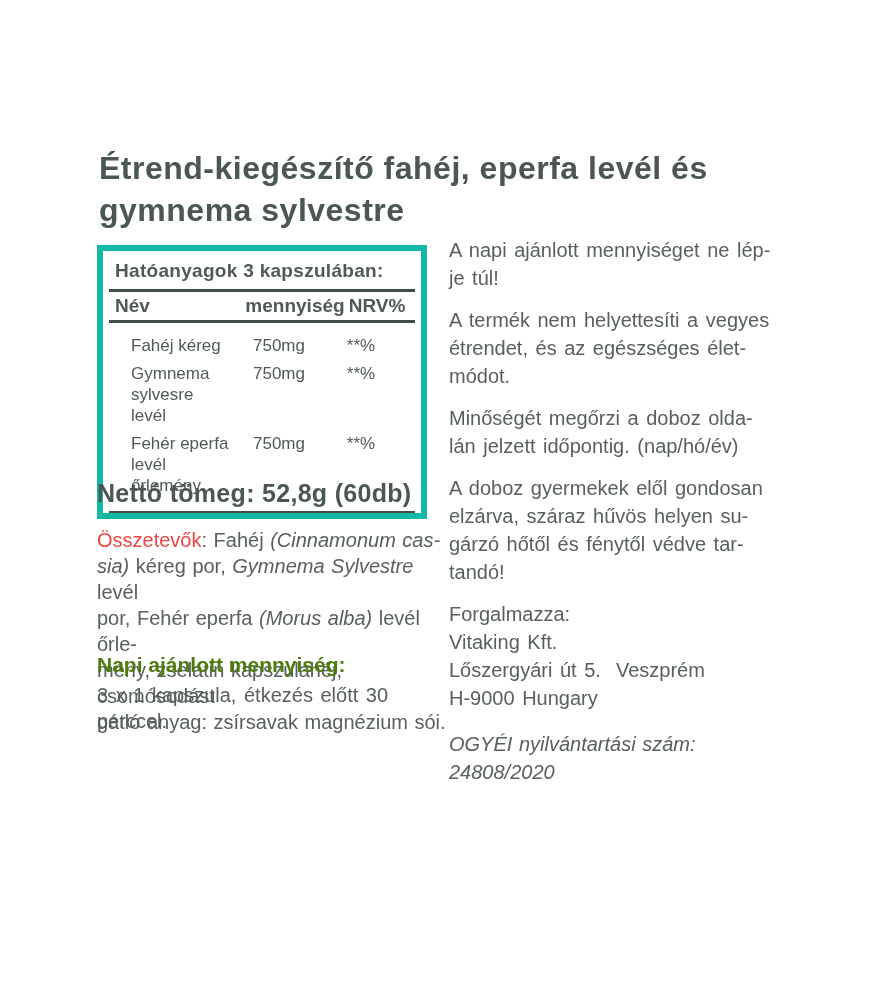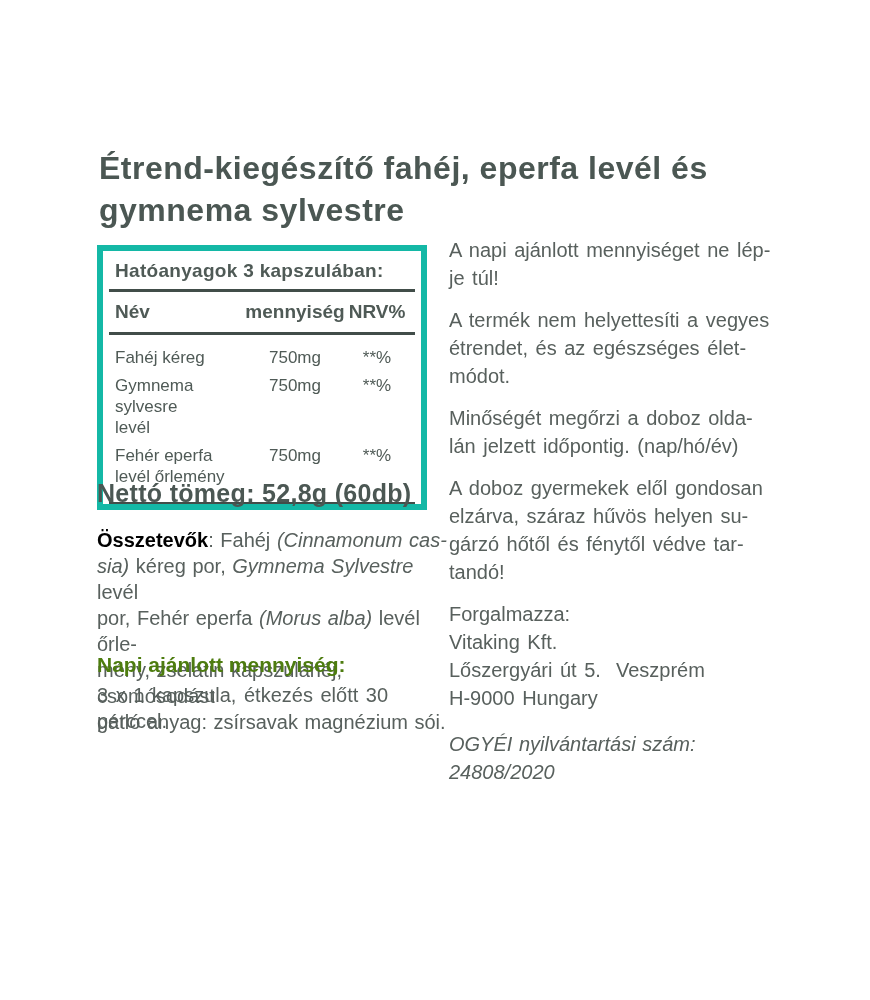--- a/index.html
+++ b/index.html
@@ -20,38 +20,38 @@
   }
 
   
   .facts {
     position: absolute; left: 97px; top: 245px; width: 330px;
     border: 6px solid #14b8a6; box-sizing: border-box; color: #4f5a56;
   }
   .facts-title { font-size: 19px; font-weight: bold; padding: 9px 12px 7px; letter-spacing: 0.3px; }
   .rule { border-top: 3px solid #414d49; margin: 0 6px; }
   .rule.thin { border-top-width: 2px; }
-  .facts-header { display: flex; padding: 9px 12px; font-weight: bold; font-size: 19px; align-items: center; }
+  .facts-header { display: flex; padding: 3px 12px; font-weight: bold; font-size: 19px; align-items: center; }
   .c0 { flex: 1; white-space: pre-wrap; }
   .c1 { width: 100px; text-align: center; white-space: pre-wrap; }
   .c2 { width: 64px; text-align: center; white-space: pre-wrap; }
-  .facts-body { padding: 5px 12px 8px; font-size: 17px; }
+  .facts-body { padding: 5px 28px 8px; font-size: 17px; }
   .frow { display: flex; margin: 7px 0; line-height: 21px; }
   .facts-notes { padding: 8px 12px 11px; font-size: 12.5px; line-height: 17px; color: #5a625f; letter-spacing: 0.2px; }
 
   
   .netto {
     position: absolute; left: 97px; top: 479px; margin: 0;
     font-size: 25px; font-weight: bold; color: #4b5753; letter-spacing: 0.3px;
   }
   .ingredients {
     position: absolute; left: 97px; top: 527px; width: 350px;
     font-size: 20px; line-height: 26px; white-space: pre-wrap; word-spacing: 1px;
   }
-  .ingredients .b { font-weight: bold; color: #000000; }
+  .ingredients .b { font-weight: normal; color: #ef4444; }
   .ingredients .i { font-style: italic; }
   .daily { position: absolute; left: 97px; top: 652px; width: 350px; font-size: 20px; line-height: 26px; }
   .daily-heading { margin: 0; font-weight: bold; color: #4d7c0f; font-size: 21px; line-height: 26px; }
   .daily-body { margin: 4px 0 0; white-space: pre-wrap; word-spacing: 2px; }
 
   
   .right-col { position: absolute; left: 449px; top: 236px; width: 345px; font-size: 20px; line-height: 28px; }
   .right-col p { margin: 0 0 14px; white-space: pre-wrap; word-spacing: 2px; }
   .right-col p.registration { font-style: italic; margin-top: 18px; word-spacing: 1px; }
 </style>

